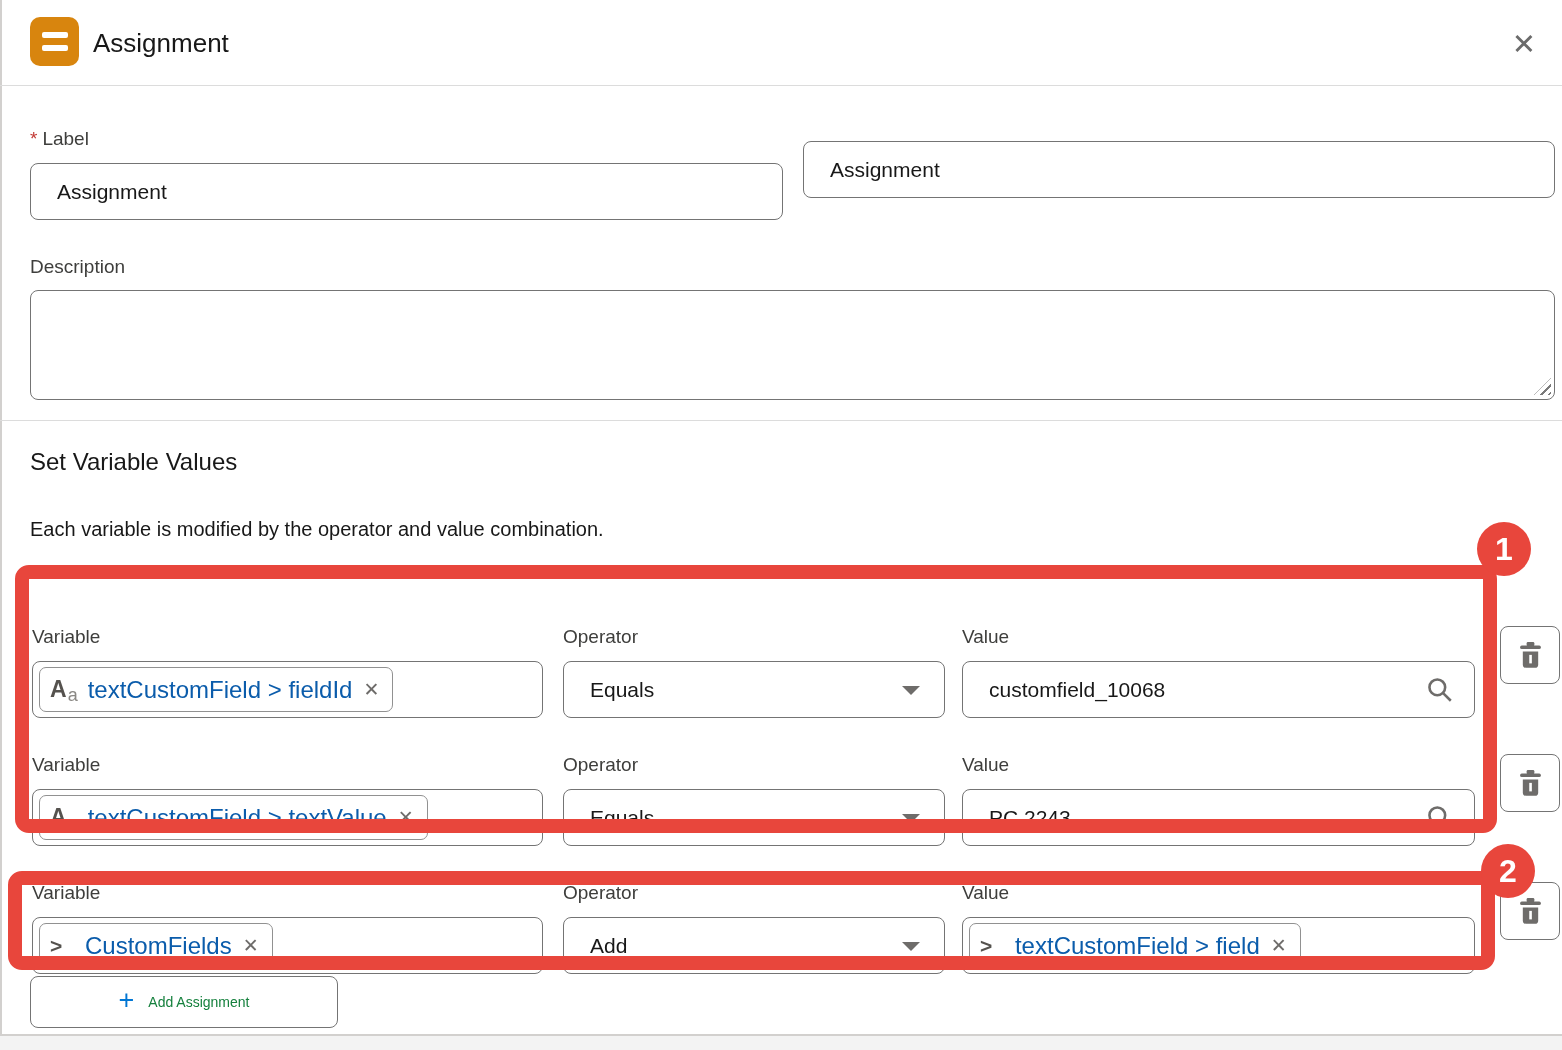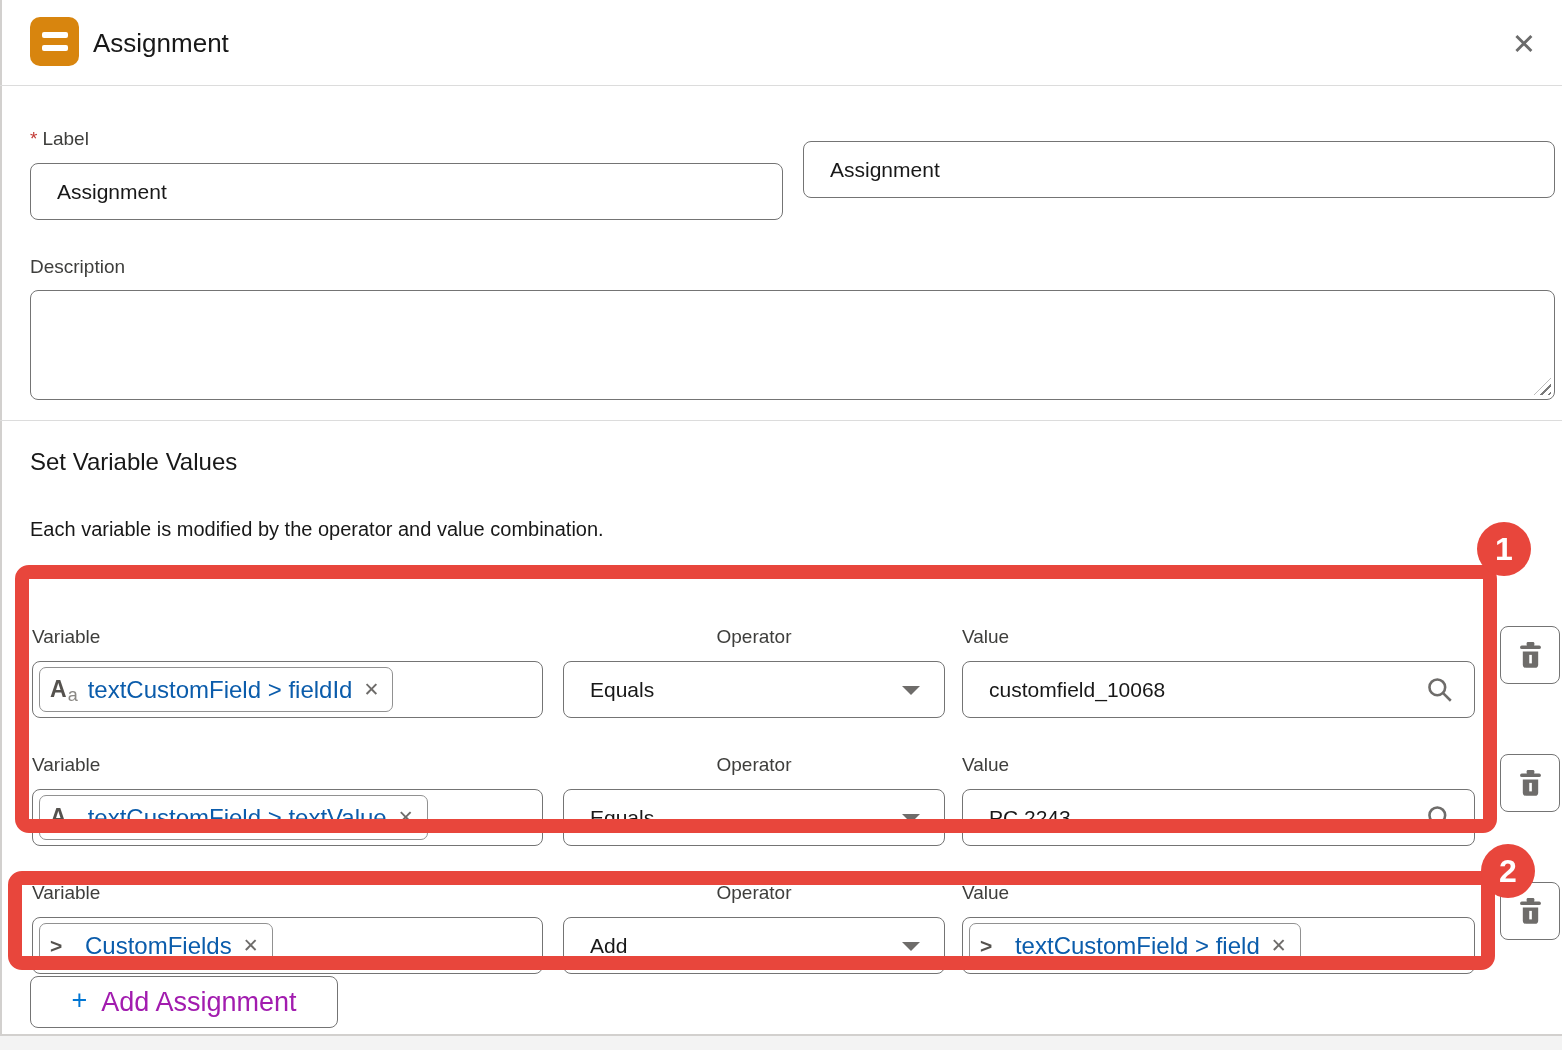--- a/index.html
+++ b/index.html
@@ -61,21 +61,21 @@
   .divider { position:absolute; left:0; right:0; height:1px; background:#dcdcdc; }
 
   
   .sec-title { position:absolute; left:30px; top:448px; font-size:24px; color:#181818; }
   .sec-help  { position:absolute; left:30px; top:518px; font-size:20px; color:#181818; }
 
   
   .arow { position:absolute; left:32px; width:1530px; height:96px; }
   .arow .col { position:absolute; top:12px;margin-top:22px; }
   .col-var   { left:0;      width:511px; }
-  .col-op    { left:531px;  width:382px;text-align:center; }
+  .col-op    { left:531px;  width:382px; }
   .col-val   { left:930px;  width:513px; }
   .col-trash { left:1468px; top:36px; width:60px; height:58px; }
 
   .combo .tri {
     position:absolute; right:24px; top:50%; margin-top:-4px;
     width:0; height:0; border-left:9px solid transparent; border-right:9px solid transparent;
     border-top:9px solid #6e6c6a;
   }
   .search-ic { position:absolute; right:20px; top:50%; transform:translateY(-50%); }
 
@@ -98,21 +98,21 @@
     background:#fff; display:flex; align-items:center; justify-content:center; cursor:pointer;
   }
 
   
   .add-btn {
     position:absolute; left:30px; top:976px; width:308px; height:52px;
     border:1px solid #747474; border-radius:8px; background:#fff;
     display:flex; align-items:center; justify-content:center; gap:14px; cursor:pointer;
   }
   .add-btn .plus  { font-size:27px; color:#0176D3; font-weight:400; margin-top:-3px; }
-  .add-btn .label { font-size:27px; color:#a21caf; }
+  .add-btn .label { font-size:14px; color:#15803d; }
 
   
   .ann-box { position:absolute; border:14px solid #E8463C; border-radius:14px; pointer-events:none; z-index:50; }
   .ann-box1 { left:15px; top:565px; width:1482px; height:268px; }
   .ann-box2 { left:8px;  top:871px; width:1487px; height:99px; }
   .ann-badge {
     position:absolute; width:54px; height:54px; border-radius:50%;
     background:#E8463C; color:#fff; font-size:32px; font-weight:bold;
     display:flex; align-items:center; justify-content:center; z-index:60; pointer-events:none;
   }

